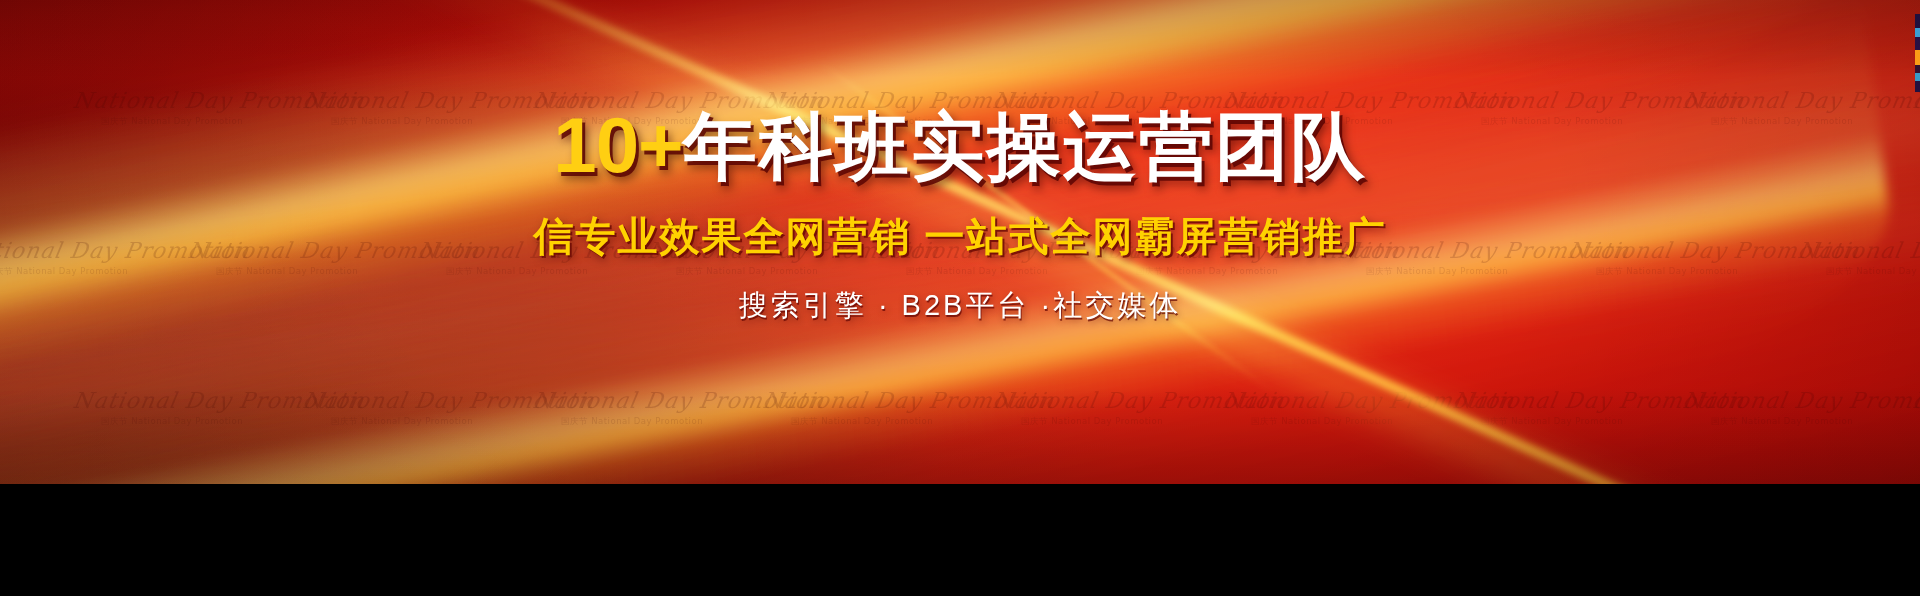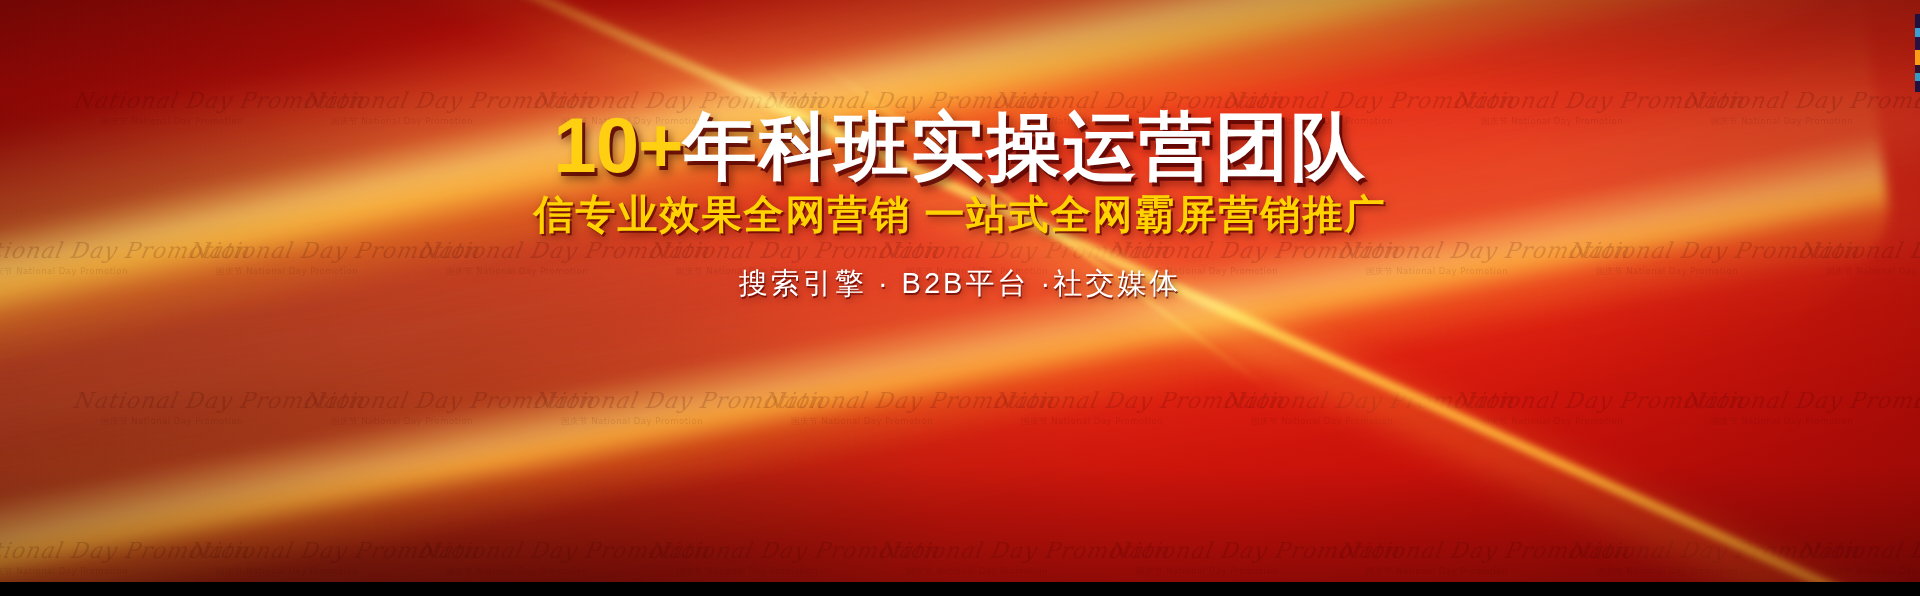--- a/index.html
+++ b/index.html
@@ -5,21 +5,21 @@
   * { margin:0; padding:0; box-sizing:border-box; }
   html, body {
     width:1920px; height:596px;
     overflow:hidden;
     background:#000;
     font-family:"Liberation Sans", sans-serif;
   }
 
   #banner {
     position:relative;
-    width:1920px; height:582px;
+    width:1920px; height:484px;
     overflow:hidden;
     background:#c20c06;
   }
 
   
 
   
   .bg-base {
     position:absolute; inset:0;
     background:
@@ -265,20 +265,21 @@
     color:#ffcf12;
     font-size:78px;
     letter-spacing:-1px;
   }
   .headline .cn {
     color:#ffffff;
     letter-spacing:2px;
   }
 
   .subtitle {
+    margin-top:22px;
     font-family:"Liberation Sans", sans-serif;
     font-weight:bold;
     font-size:40px;
     letter-spacing:2px;
     color:#ffd200;
     white-space:nowrap;
     text-shadow:
       2px 2px 0 rgba(105,8,3,0.80),
       3px 4px 8px rgba(60,3,1,0.50);
   }

